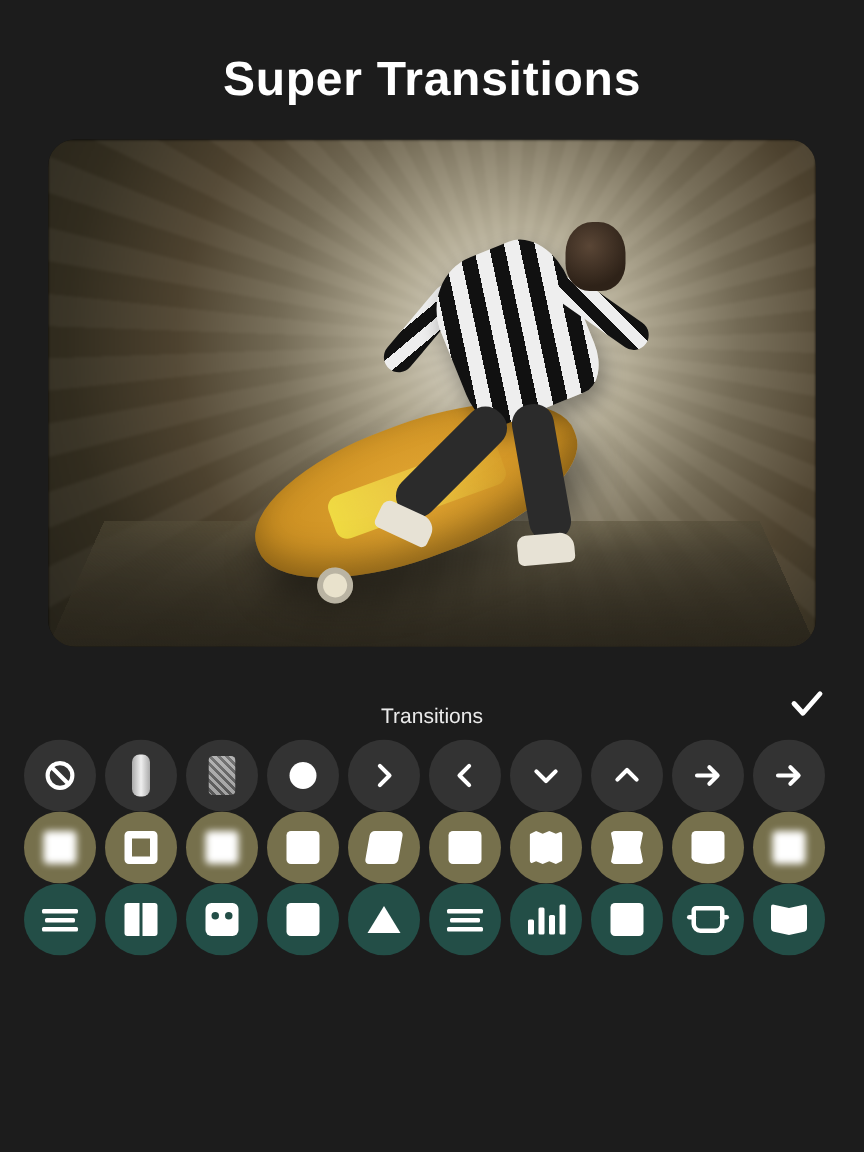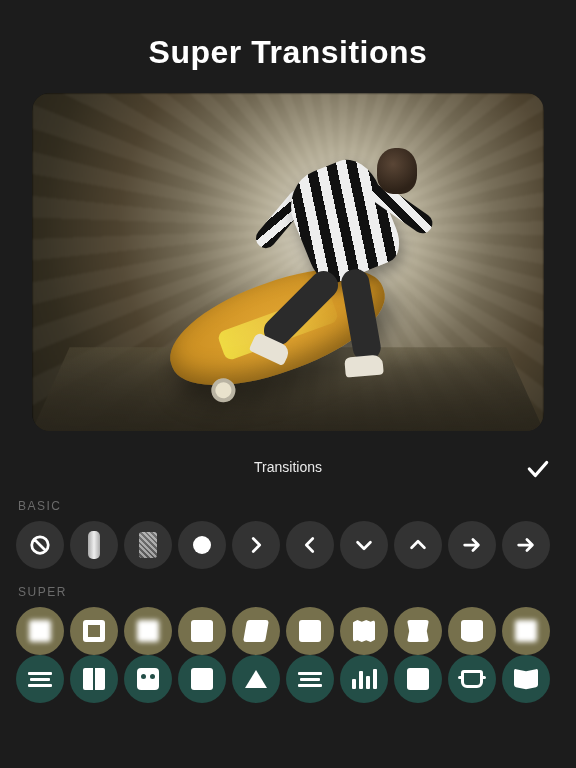--- a/index.html
+++ b/index.html
@@ -110,21 +110,21 @@
     background:#e9e2cc; box-shadow: inset 0 0 0 4px rgba(0,0,0,0.2); }
   .board .wheel.front { right:12px; top:-4px; }
   .board .wheel.back  { left:28px; bottom:-8px; }
 
   
   .panel {
     margin-top: 18px;
     position: relative;
   }
   .panel-header {
-    display:flex; align-items:center; justify-content:center;
+    display:flex; align-items:flex-end; justify-content:center;
     position:relative; height: 36px; margin-bottom: 8px;
   }
   .panel-title {
     font-size: 14px; color: #eaeaea; font-weight: 500;
   }
   .panel-confirm {
     position:absolute; right: 22px; top: 4px;
     width: 32px; height: 32px; display:flex; align-items:center; justify-content:center;
     cursor: pointer;
   }
@@ -240,21 +240,20 @@
 <div class="panel">
   <div class="panel-header">
     <div class="panel-title">Transitions</div>
     <div class="panel-confirm">
       <svg width="26" height="26" viewBox="0 0 24 24" fill="none" stroke="#fff" stroke-width="3" stroke-linecap="round" stroke-linejoin="round">
           <polyline points="4 12 9.5 18 20 6"></polyline>
         </svg>
     </div>
   </div>
 
-  <div class="section-label">BASIC</div>
   <div class="row" id="row-basic">
       <div class="chip dark">
         <svg width="22" height="22" viewBox="0 0 24 24" fill="none" stroke="#fff" stroke-width="3" stroke-linecap="round" stroke-linejoin="round">
           <path d="M12 3a9 9 0 1 0 0 18 9 9 0 0 0 0-18 M6 6 L18 18"></path>
         </svg>
       </div>
       <div class="chip dark">
         <div class="pill"></div>
       </div>
       <div class="chip dark">
@@ -288,21 +287,20 @@
           <path d="M4 12h14 M13 6l6 6-6 6"></path>
         </svg>
       </div>
       <div class="chip dark">
         <svg width="22" height="22" viewBox="0 0 24 24" fill="none" stroke="#fff" stroke-width="3" stroke-linecap="round" stroke-linejoin="round">
           <path d="M4 12h14 M13 6l6 6-6 6"></path>
         </svg>
       </div>
     </div>
 
-  <div class="section-label" style="margin-top:10px">SUPER</div>
   <div class="row" id="row-super">
       <div class="chip olive">
         <div class="sq blur"></div>
       </div>
       <div class="chip olive">
         <div class="sq ring"></div>
       </div>
       <div class="chip olive">
         <div class="sq blur"></div>
       </div>

